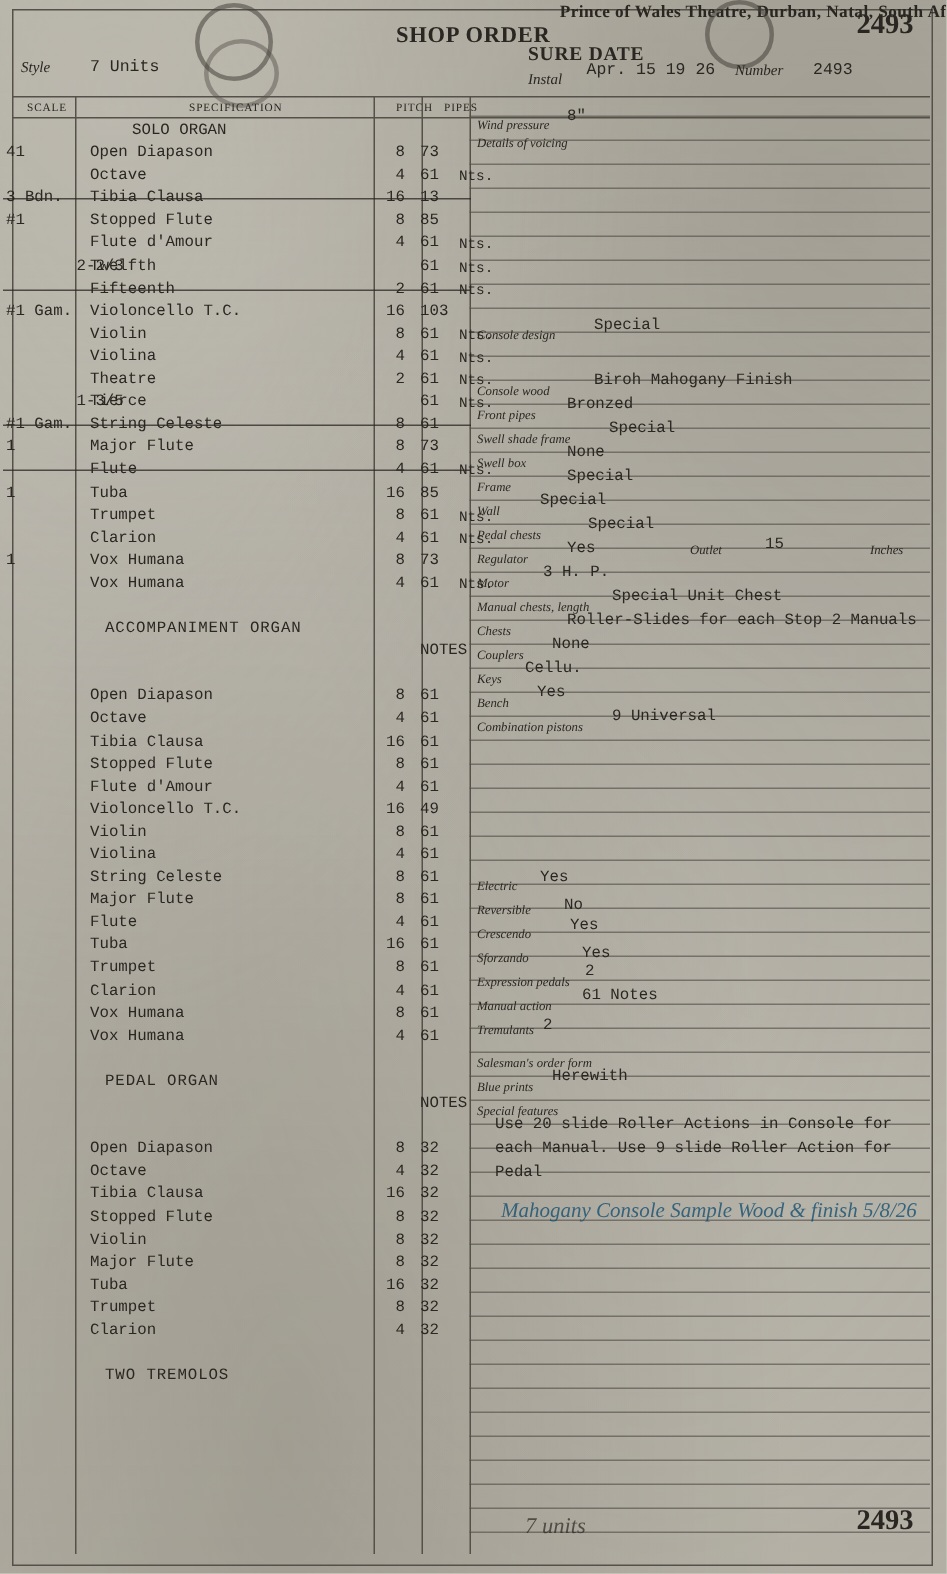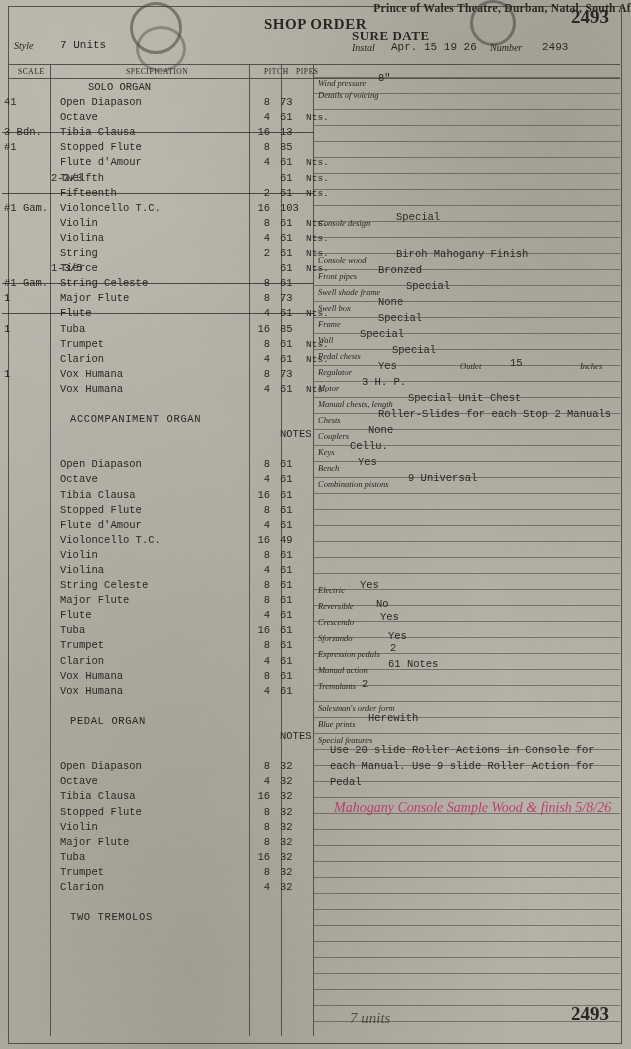--- a/index.html
+++ b/index.html
@@ -29,21 +29,21 @@
   .hdr-title{position:absolute;left:0;right:0;top:16px;text-align:center;font-size:15px;letter-spacing:.5px;font-family:"Liberation Serif",serif;font-weight:bold;}
   .hdr-theatre{position:absolute;left:0;right:0;top:2px;text-align:right;font-size:11.5px;font-family:"Liberation Serif",serif;font-weight:bold;letter-spacing:.3px;}
   .order-no{position:absolute;right:22px;top:6px;font-size:19px;font-family:"Liberation Serif",serif;font-weight:bold;}
   .order-no2{position:absolute;right:22px;bottom:24px;font-size:19px;font-family:"Liberation Serif",serif;font-weight:bold;}
 
   .lbl{font-family:"Liberation Serif",serif;font-style:italic;font-size:10px;}
   .row2{position:absolute;top:40px;left:14px;right:14px;height:16px;}
   .row2 .style{position:absolute;left:0;top:0;}
   .row2 .units{position:absolute;left:46px;top:-1px;font-family:"Liberation Mono",monospace;font-size:11px;}
   .row2 .suredate{position:absolute;left:338px;top:-12px;font-family:"Liberation Serif",serif;font-weight:bold;font-size:13px;letter-spacing:.5px;}
-  .row2 .instal{position:absolute;left:338px;top:2px;}
+  .row2 .instal{position:absolute;left:338px;top:8px;}
   .row2 .instalv{position:absolute;left:377px;top:1px;font-size:11px;}
   .row2 .numl{position:absolute;left:476px;top:2px;}
   .row2 .numv{position:absolute;left:528px;top:1px;font-size:11px;}
 
   
   .ring{position:absolute;border:3px solid rgba(70,66,60,.55);border-radius:50%;}
   .ring.r1{left:130px;top:2px;width:46px;height:46px;}
   .ring.r2{left:470px;top:0px;width:40px;height:40px;}
   .ring.r3{left:136px;top:26px;width:44px;height:40px;border-color:rgba(70,66,60,.4);}
 
@@ -74,21 +74,21 @@
   .srow.hdr2 .nm{left:18px;letter-spacing:.6px;}
   .strike{position:absolute;left:-50px;right:-4px;top:7px;border-top:1px solid rgba(40,36,32,.75);}
 
   
   .rlines{position:absolute;left:313px;top:77px;width:307px;height:959px;}
   .rlines i{position:absolute;left:0;right:0;border-top:1px solid rgba(85,80,74,.65);display:block;}
 
   .rfield{position:absolute;font-family:"Liberation Serif",serif;font-style:italic;font-size:8.5px;color:#2a2722;}
   .rval{position:absolute;font-family:"Liberation Mono",monospace;font-size:10.5px;}
 
-  .scrawl{position:absolute;font-family:"Liberation Serif",serif;font-style:italic;color:#be185d;opacity:.75;}
+  .scrawl{position:absolute;font-family:"Liberation Serif",serif;font-style:italic;color:#0c4a6e;opacity:.75;}
   .note-block{position:absolute;left:330px;font-family:"Liberation Mono",monospace;font-size:10.5px;line-height:16px;}
   .bottom-scrawl{position:absolute;left:350px;bottom:22px;font-family:"Liberation Serif",serif;font-style:italic;font-size:15px;opacity:.7;}
 </style>
 </head>
 <body>
 
 <div id="page">
   <div class="sheet"></div>
 
   <div class="hdr-theatre">Prince of Wales Theatre, Durban, Natal, South Af</div>
@@ -245,21 +245,21 @@
         <span class="pp">61</span>
         <span class="nt">Nts.</span>
       </div>
       <div class="srow">
         <span class="nm">Violina</span>
         <span class="pt">4</span>
         <span class="pp">61</span>
         <span class="nt">Nts.</span>
       </div>
       <div class="srow">
-        <span class="nm">String</span>
+        <span class="nm">Theatre</span>
         <span class="pt">2</span>
         <span class="pp">61</span>
         <span class="nt">Nts.</span>
       </div>
       <div class="srow">
         <span class="sub">1-3/5</span>
         <span class="nm">Tierce</span>
         <span class="pp">61</span>
         <span class="nt">Nts.</span>
       </div>

